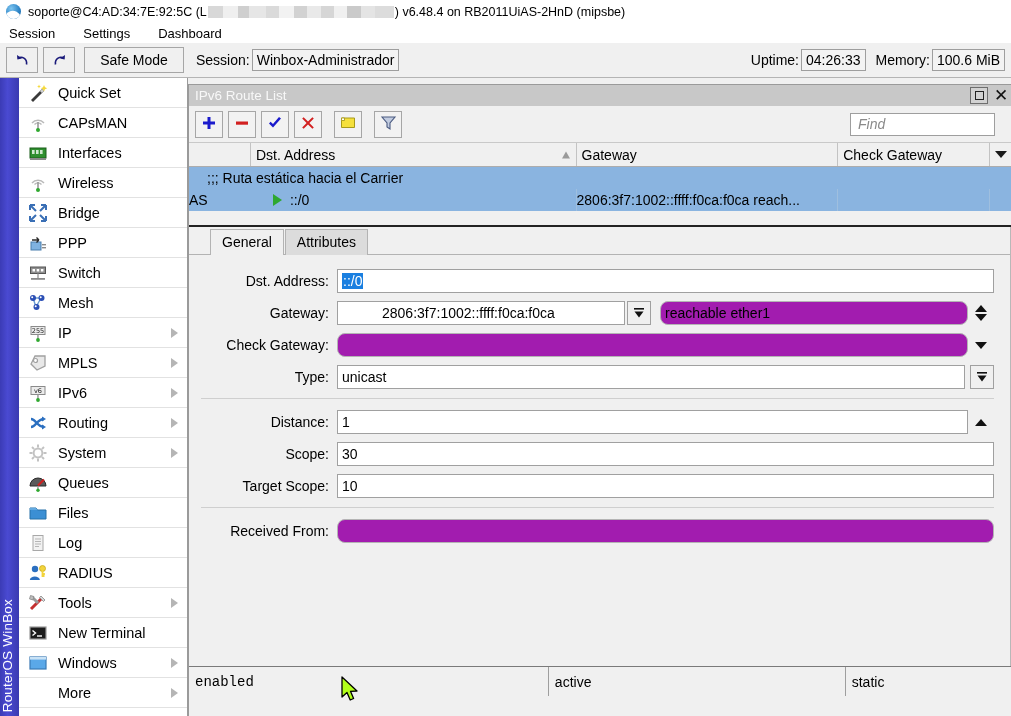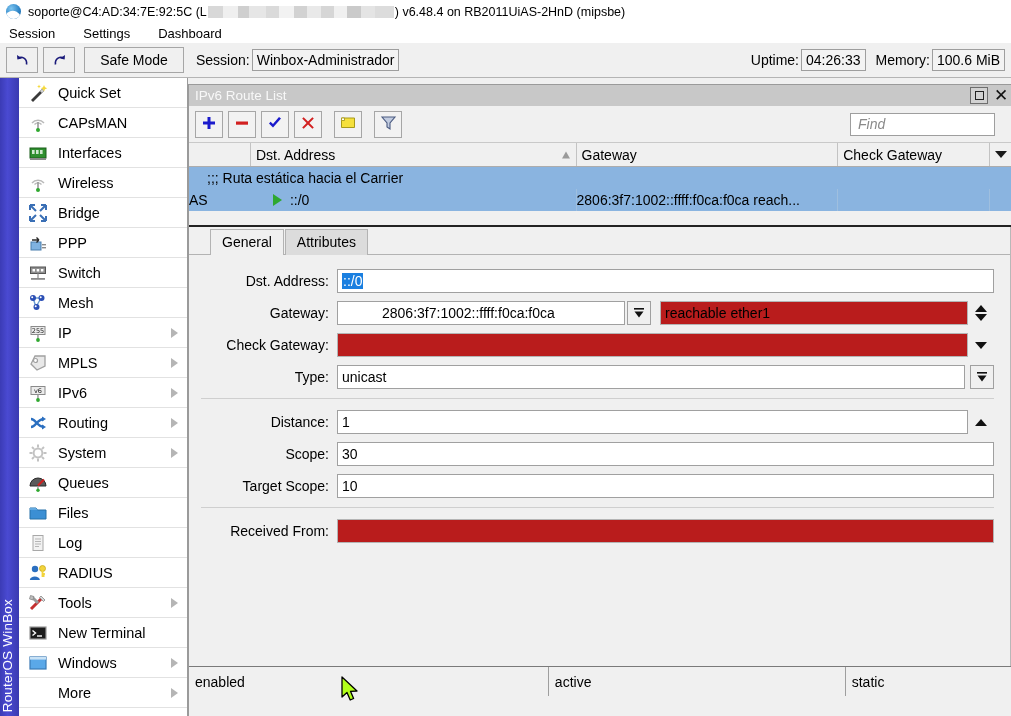--- a/index.html
+++ b/index.html
@@ -451,21 +451,21 @@
     border: 1px solid #a0a0a0;
     box-sizing: border-box;
     display: flex;
     align-items: center;
     padding-left: 4px;
     font-size: 14px;
     flex: 1 1 auto;
     overflow: hidden;
     white-space: nowrap;
   }
-  .finput.dim { background: #b91c1c; border-color: #b4b4b4; }
+  .finput.dim { background: #a21caf; border-color: #b4b4b4; border-radius: 8px; }
   .sel-text {
     background: #1a7fe0;
     color: #ffffff;
     padding: 0 1px;
   }
   .drop-btn {
     width: 24px; height: 24px;
     border: 1px solid #a0a0a0;
     background: #f0f0f0;
     margin-left: 2px;
@@ -517,21 +517,21 @@
     box-sizing: border-box;
   }
   .st-cell {
     display: flex;
     align-items: center;
     padding-left: 6px;
     border-right: 1px solid #9e9e9e;
     font-size: 14px;
     box-sizing: border-box;
   }
-  .st-cell.a { width: 388px; }
+  .st-cell.a { width: 388px; font-family: Liberation Mono, monospace; }
   .st-cell.b { width: 320px; }
   .st-cell.c { width: 178px; border-right: none; }
 
   
   .cursor {
     position: absolute;
     left: 341px; top: 676px;
     width: 20px; height: 30px;
     pointer-events: none;
     z-index: 50;

